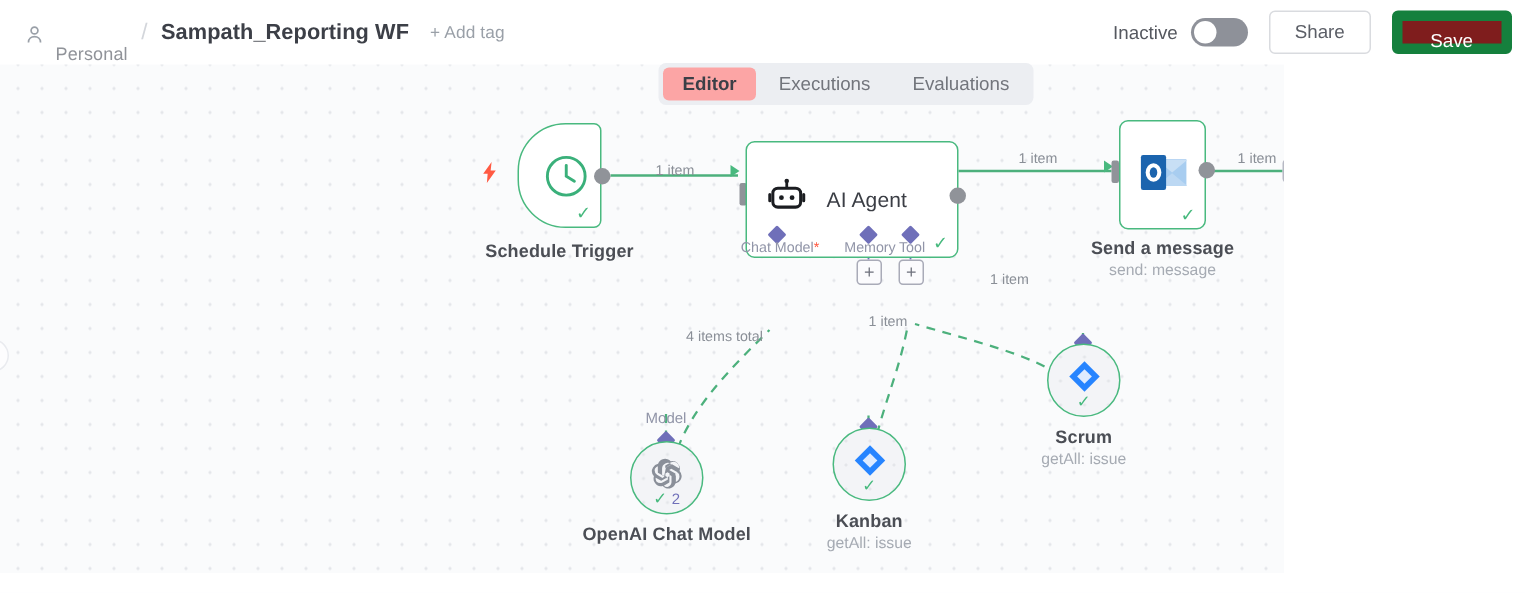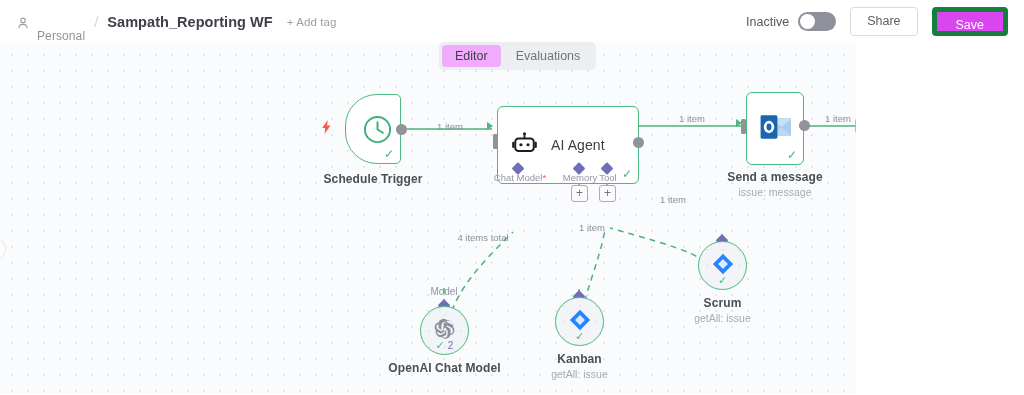--- a/index.html
+++ b/index.html
@@ -50,27 +50,27 @@
   }
   .btn {
     font-family: "Liberation Sans", sans-serif;
     font-size: 12.5px; border-radius: 4px; cursor: pointer;
     padding: 0 16px; height: 29px; line-height: 27px;
   }
   .btn-share {
     background: #fff; color: #5b5e66; border: 1px solid #d9dbdf;
   }
   .btn-save {
-    background: #d946ef; color: #fff; border: 5px solid #15803d;
+    background: #7f1d1d; color: #fff; border: 7px solid #15803d;
     padding: 0 19px; font-weight: 400;
   }
 
   
   .canvas {
-    position: absolute; left: 0; top: 42px; width: 856px; height: 352px;
+    position: absolute; left: 0; top: 30px; width: 856px; height: 352px;
     background-color: #fafbfc;
     background-image: radial-gradient(#e4e6ea 1px, transparent 1.1px);
     background-size: 16px 16px;
     background-position: 4px 5px;
     overflow: hidden;
   }
   .canvas-border-top {
     position: absolute; left: 0; top: 0; width: 1024px; height: 1px;
     background: #eceef1;
   }
@@ -85,21 +85,21 @@
   .tabs {
     position: absolute; left: 439px; top: 42px;
     height: 28px; background: #eceef2; border-radius: 5px;
     display: flex; align-items: center; padding: 3px; gap: 2px; z-index: 50;
   }
   .tab {
     font-size: 12.5px; color: #72757c; padding: 0 13px; height: 22px;
     line-height: 22px; border-radius: 4px; cursor: pointer; white-space: nowrap;
   }
   .tab.active {
-    background: #f0abfc; color: #3c3f47; font-weight: 400;
+    background: #fca5a5; color: #3c3f47; font-weight: 700;
   }
 
   
   .edges { position: absolute; left: 0; top: 0; width: 1024px; height: 352px; }
 
   
   .node { position: absolute; }
   .nd-box {
     background: #fff; border: 1.3px solid #49b97f; position: relative;
   }
@@ -339,21 +339,21 @@
             <path d="M12 24.5 22.8 15.6 33.6 24.5z" fill="#bcd8f3"></path>
             <rect x="0.5" y="2.5" width="18" height="25" rx="1.6" fill="#1b64ae"></rect>
             <ellipse cx="9.5" cy="15" rx="5.6" ry="6.6" fill="#fff"></ellipse>
             <ellipse cx="9.5" cy="15" rx="2.7" ry="3.7" fill="#1b64ae"></ellipse>
           </svg>
         </span>
         <span class="nd-check">✓</span>
       </div>
       <div class="dot-out" style="left:53px; top:28px;"></div>
       <div class="nd-label" style="top:78px;">Send a message</div>
-      <div class="nd-sub" style="top:94px;">issue: message</div>
+      <div class="nd-sub" style="top:94px;">send: message</div>
     </div>
 
     <div class="plus-btn" style="left:855px; top:76px;">+</div>
 
     <div class="node" id="openai-node">
       <div class="diamond" style="left:24px; top:-5px;"></div>
       <div class="port-label" style="left:24px; top:-20px;">Model</div>
       <div class="nd-circle">
         <span>
           <svg viewBox="0 0 28 28" width="22" height="22">
@@ -392,16 +392,17 @@
         <span class="circ-check">✓</span>
       </div>
       <div class="nd-label" style="top:55px;text-align:right;">Scrum</div>
       <div class="nd-sub" style="top:71px;">getAll: issue</div>
     </div>
 
   </div>
 
   <div class="tabs">
     <div class="tab active">Editor</div>
+    <div class="tab">Executions</div>
     <div class="tab">Evaluations</div>
   </div>
 
 </div>
 
 </body></html>

